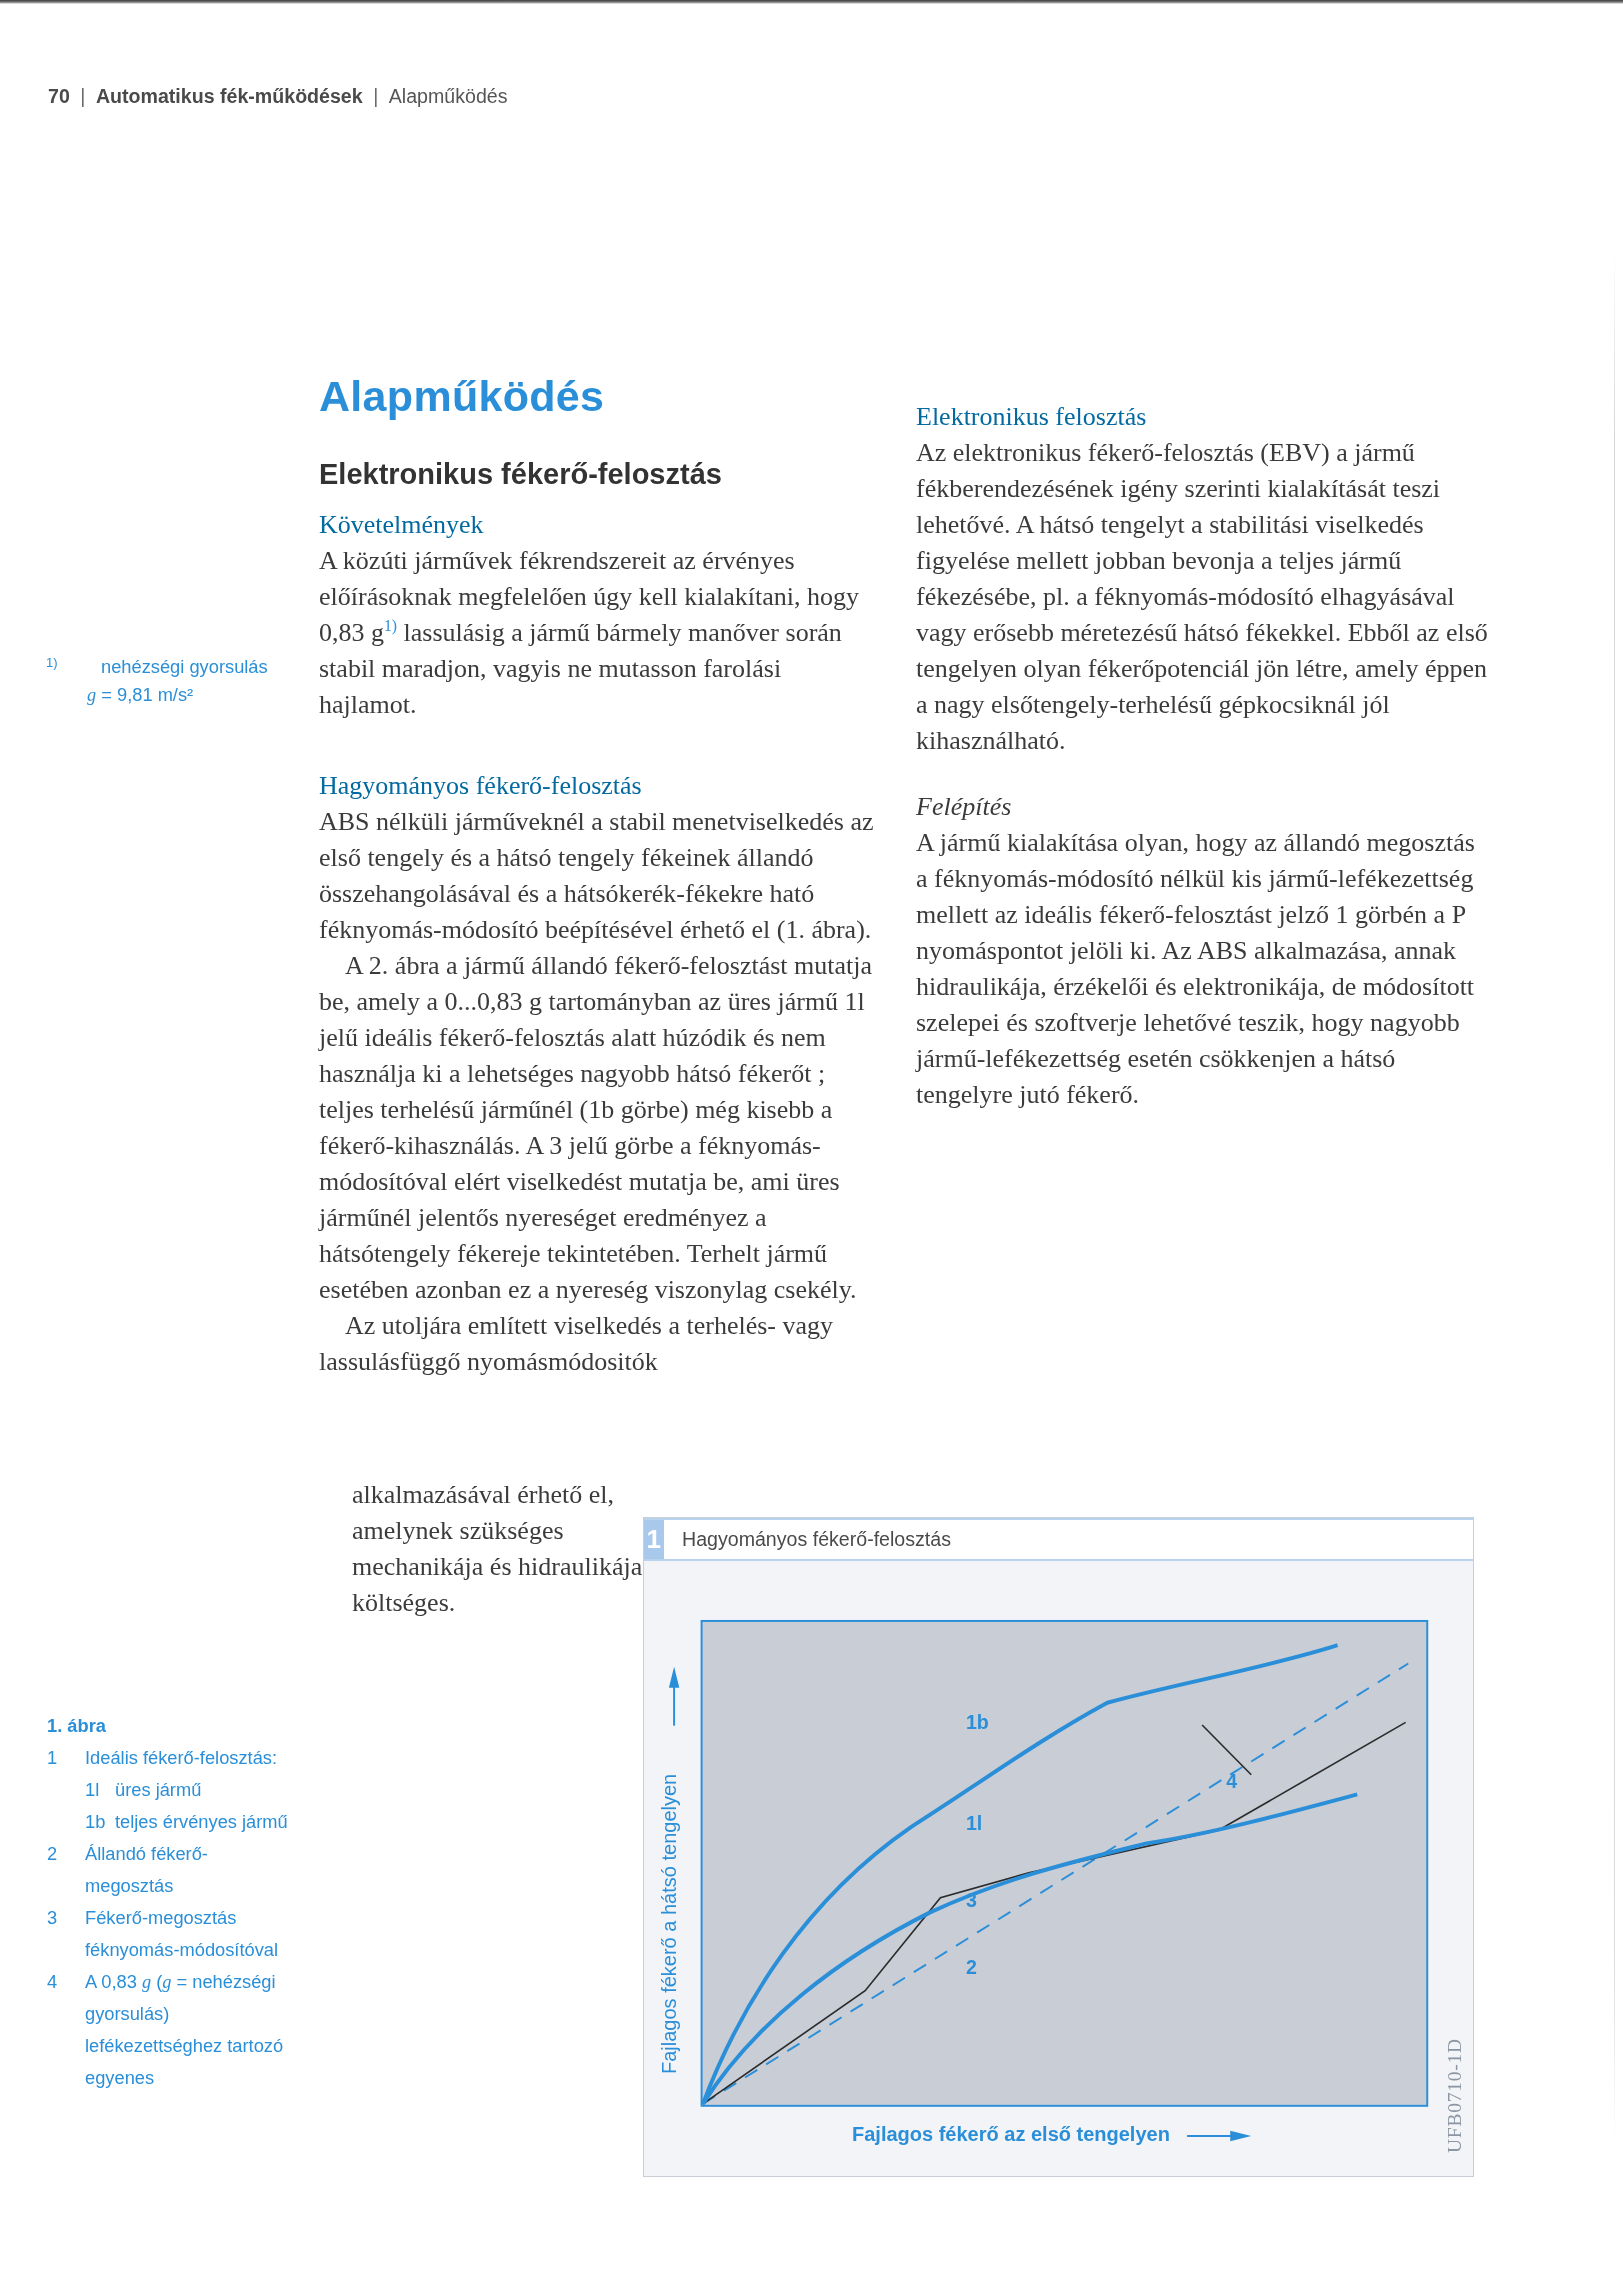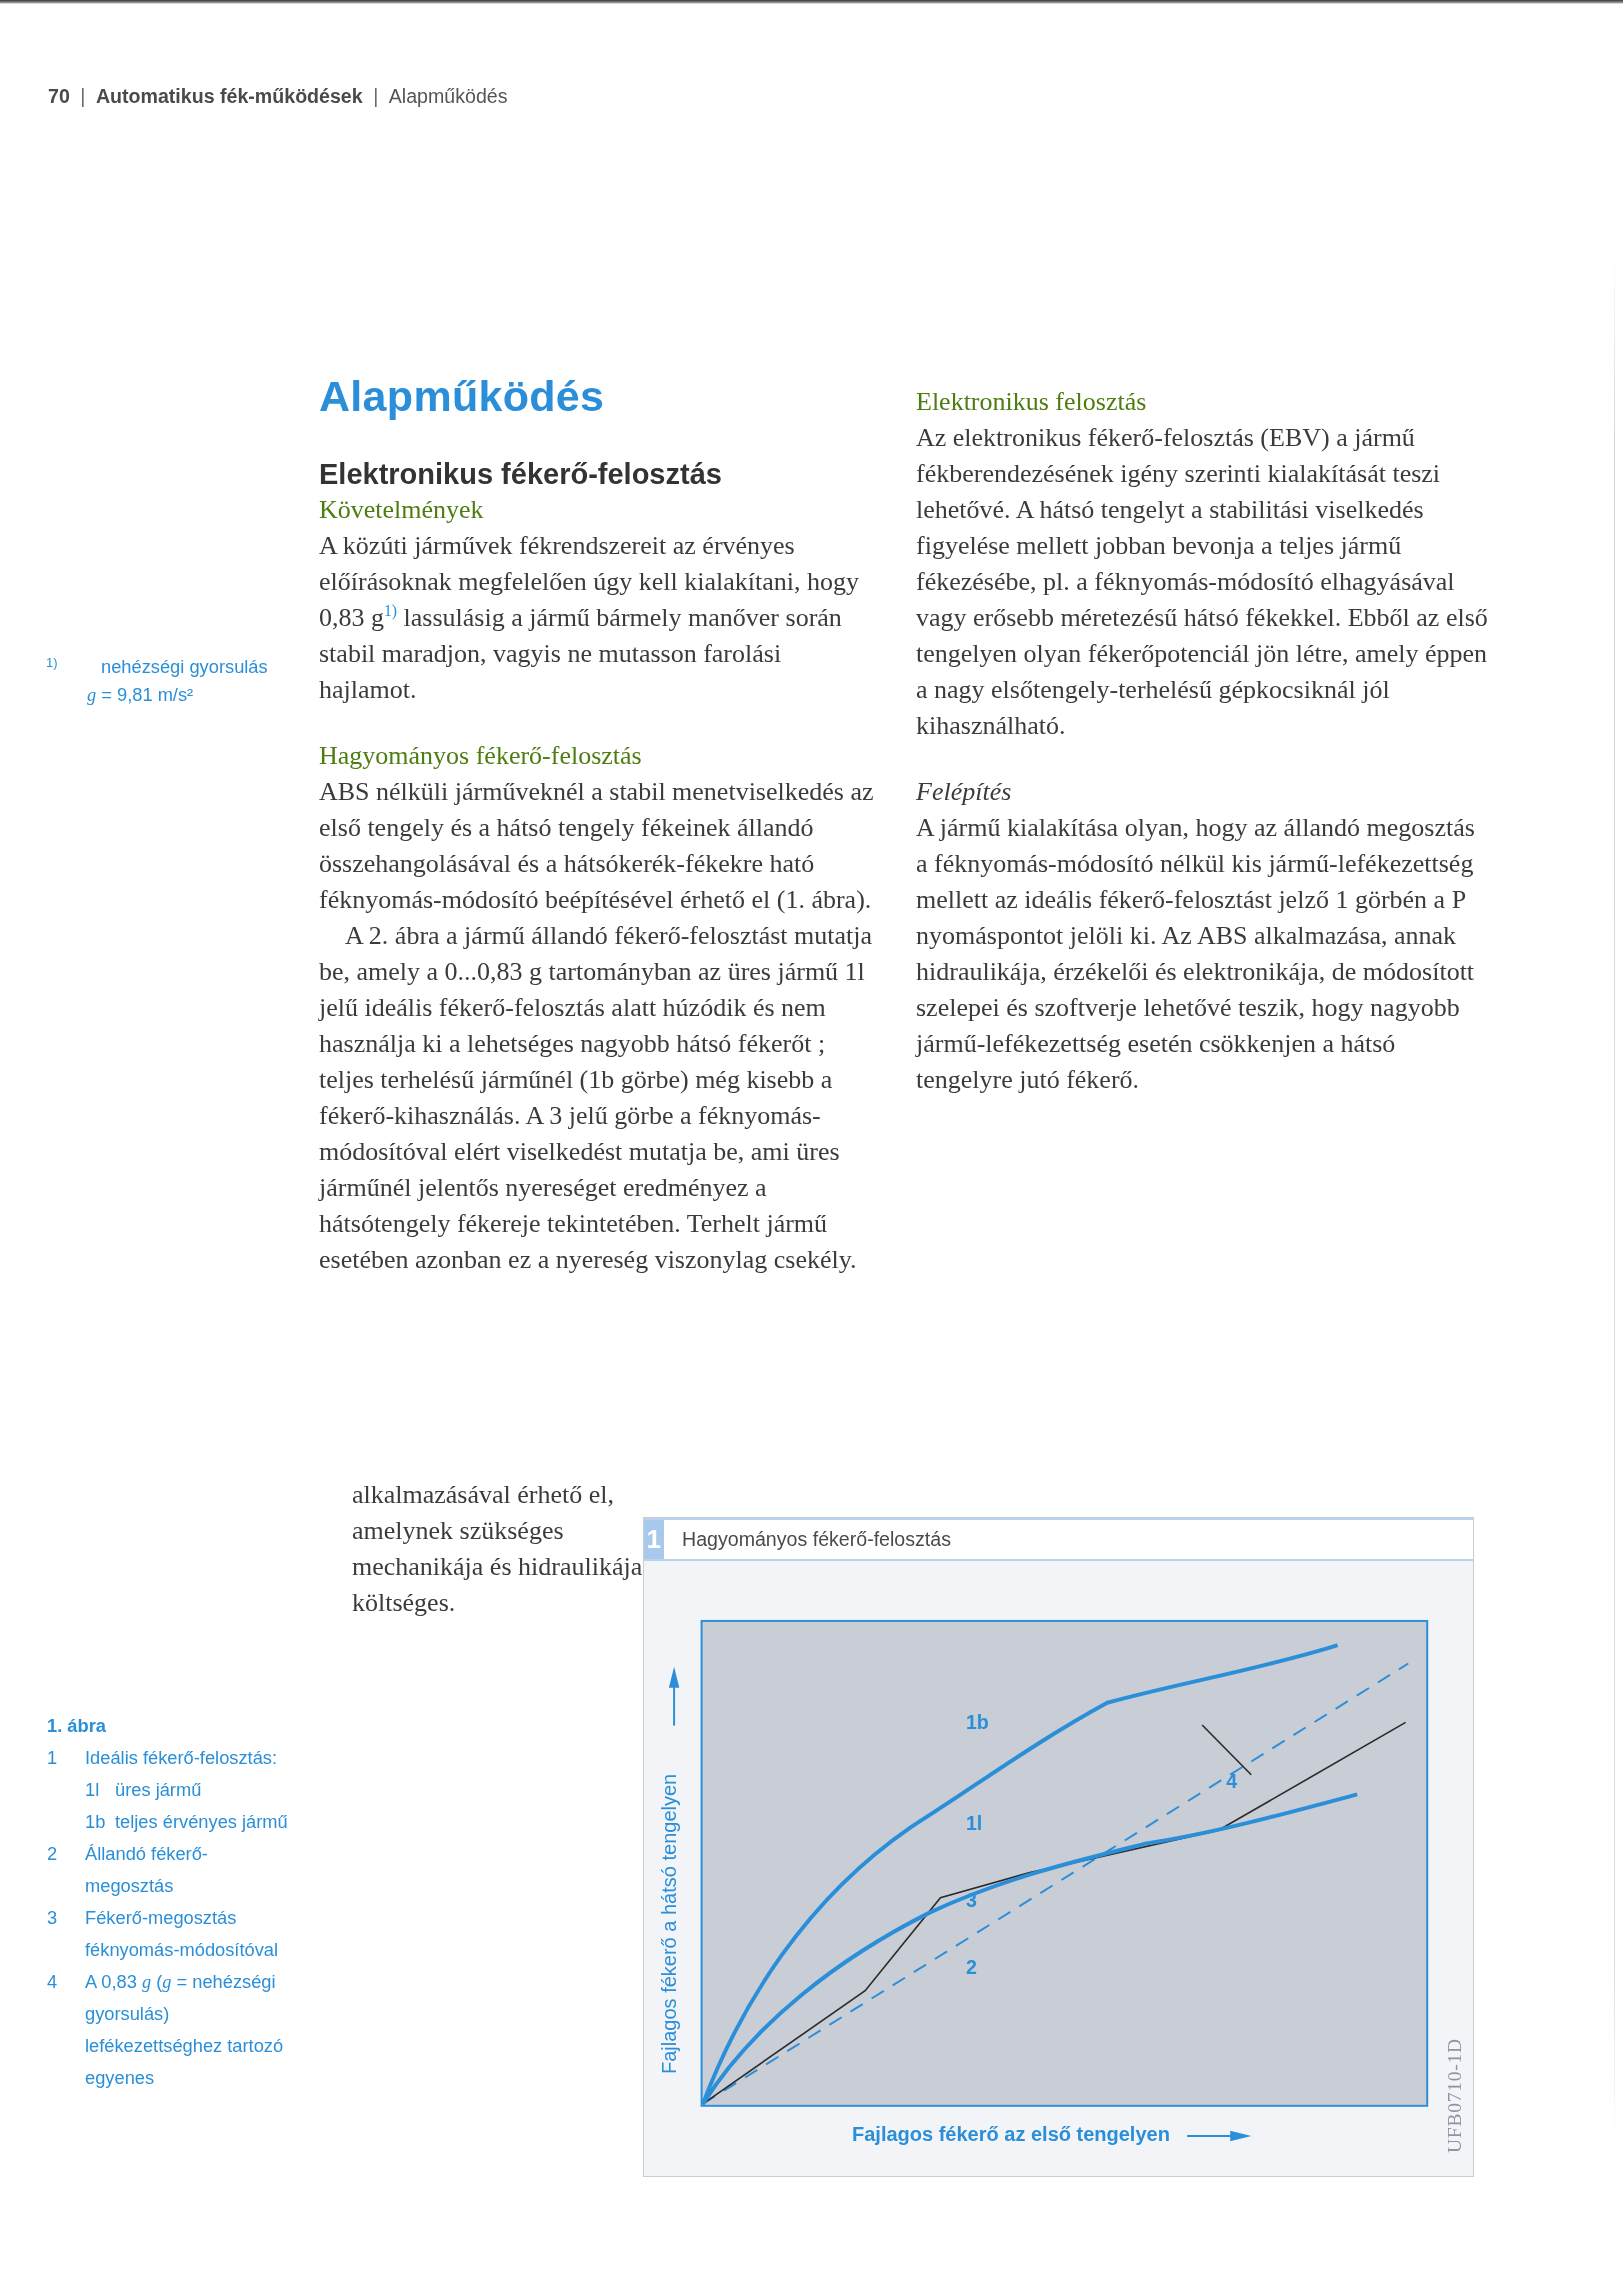--- a/index.html
+++ b/index.html
@@ -35,21 +35,21 @@
     position: absolute; left: 319px; top: 458px;
     font-family: "Liberation Sans", sans-serif; font-weight: bold;
     font-size: 29px; color: #333;
   }
   .col {
     position: absolute;
     font-family: "Liberation Serif", serif; font-size: 26px; line-height: 36px;
     color: #3b3b3b;
   }
   .col p { margin: 0; }
-  .col .h-blue { color: #4d7c0f; }
+  .col .h-blue { color: #0369a1; margin-top: 15px; }
   .col .h-italic { font-style: italic; }
   .col .gap { height: 30px; }
   .col .indent { text-indent: 26px; }
   .col sup { color: #2a8fd8; font-size: 15.7px; vertical-align: super; line-height: 0; }
 
   .col-left { left: 319px; top: 492px; width: 563px; }
   .col-left-narrow { left: 319px; top: 1477px; width: 301px; margin-left: 33px; }
   .col-right { left: 916px; top: 384px; width: 576px; }
 
   .margin-note {
@@ -132,20 +132,21 @@
   <span class="txt2"><i>g</i><span> = 9,81 m/s²</span></span>
 </div>
 
 <div class="col col-left">
   <p class="h-blue">Követelmények</p>
   <p><span>A közúti járművek fékrendszereit az érvényes előírásoknak megfelelően úgy kell kialakítani, hogy 0,83 g</span><sup>1)</sup><span> lassulásig a jármű bármely manőver során stabil maradjon, vagyis ne mutasson farolási hajlamot.</span></p>
   <div class="gap"></div>
   <p class="h-blue">Hagyományos fékerő-felosztás</p>
   <p>ABS nélküli járműveknél a stabil menetviselkedés az első tengely és a hátsó tengely fékeinek állandó összehangolásával és a hátsókerék-fékekre ható féknyomás-módosító beépítésével érhető el (1. ábra).</p>
   <p class="indent">A 2. ábra a jármű állandó fékerő-felosztást mutatja be, amely a 0...0,83 g tartományban az üres jármű 1l jelű ideális fékerő-felosztás alatt húzódik és nem használja ki a lehetséges nagyobb hátsó fékerőt ; teljes terhelésű járműnél (1b görbe) még kisebb a fékerő-kihasználás. A 3 jelű görbe a féknyomás-módosítóval elért viselkedést mutatja be, ami üres járműnél jelentős nyereséget eredményez a hátsótengely fékereje tekintetében. Terhelt jármű esetében azonban ez a nyereség viszonylag csekély.</p>
+  <p class="indent">Az utoljára említett viselkedés a terhelés- vagy lassulásfüggő nyomásmódositók</p>
 </div>
 <div class="col col-left-narrow">
   <p>alkalmazásával érhető el, amelynek szükséges mechanikája és hidraulikája költséges.</p>
 </div>
 
 <div class="col col-right">
   <p class="h-blue">Elektronikus felosztás</p>
   <p>Az elektronikus fékerő-felosztás (EBV) a jármű fékberendezésének igény szerinti kialakítását teszi lehetővé. A hátsó tengelyt a stabilitási viselkedés figyelése mellett jobban bevonja a teljes jármű fékezésébe, pl. a féknyomás-módosító elhagyásával vagy erősebb méretezésű hátsó fékekkel. Ebből az első tengelyen olyan fékerőpotenciál jön létre, amely éppen a nagy elsőtengely-terhelésű gépkocsiknál jól kihasználható.</p>
   <div class="gap"></div>
   <p class="h-italic">Felépítés</p>

